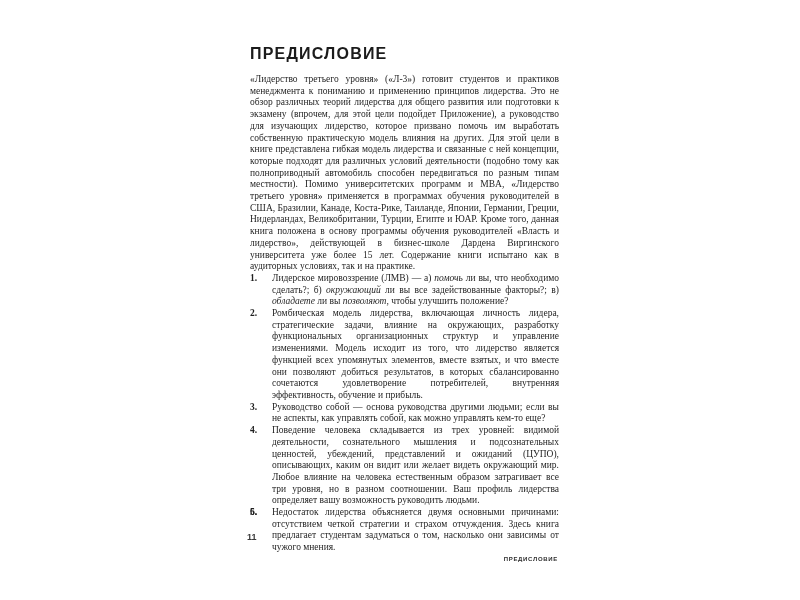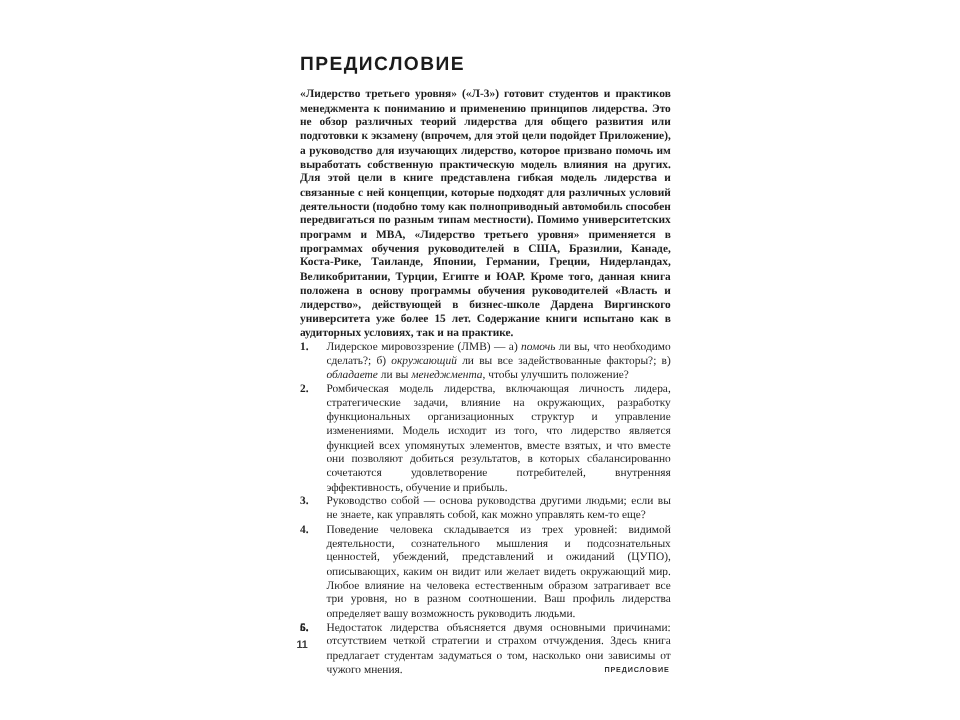--- a/index.html
+++ b/index.html
@@ -28,21 +28,21 @@
     margin-bottom: 12px;
   }
   .body-text {
     font-size: 9.5px;
     line-height: 11.7px;
     text-align: justify;
     color: #1f1f1f;
     hyphens: auto;
     -webkit-hyphens: auto;
   }
-  .lead-paragraph { margin: 0; font-weight: bold; }
+  .lead-paragraph { margin: 0; }
   .intro-line { text-indent: 21px; }
   .concept-item { position: relative; padding-left: 22px; }
   .concept-item .num {
     position: absolute;
     left: 0;
     top: 0;
     font-weight: 700;
     font-style: normal;
   }
   .footer-pagenum {
@@ -71,29 +71,29 @@
 <div class="page">
   <div class="content">
     <h1 class="doc-title">ПРЕДИСЛОВИЕ</h1>
 
     <div class="body-text">
       <p class="lead-paragraph">«Лидерство третьего уровня» («Л-3») готовит студентов и практиков менеджмента к пониманию и применению принципов лидерства. Это не обзор различных теорий лидерства для общего развития или подготовки к экзамену (впрочем, для этой цели подойдет Приложение), а руководство для изучающих лидерство, которое призвано помочь им выработать собственную практическую модель влияния на других. Для этой цели в книге представлена гибкая модель лидерства и связанные с ней концепции, которые подходят для различных условий деятельности (подобно тому как полноприводный автомобиль способен передвигаться по разным типам местности). Помимо университетских программ и MBA, «Лидерство третьего уровня» применяется в программах обучения руководителей в США, Бразилии, Канаде, Коста-Рике, Таиланде, Японии, Германии, Греции, Нидерландах, Великобритании, Турции, Египте и ЮАР. Кроме того, данная книга положена в основу программы обучения руководителей «Власть и лидерство», действующей в бизнес-школе Дардена Виргинского университета уже более 15 лет. Содержание книги испытано как в аудиторных условиях, так и на практике.</p>
 
       <div>
         <div class="concept-item">
           <span class="num">1.</span>
-          <span>Лидерское мировоззрение (ЛМВ) — а) <i>помочь</i> ли вы, что необходимо сделать?; б) <i>окружающий</i> ли вы все задействованные факторы?; в) <i>обладаете</i> ли вы <i>менеджмента</i>, чтобы улучшить положение?</span>
+          <span>Лидерское мировоззрение (ЛМВ) — а) <i>помочь</i> ли вы, что необходимо сделать?; б) <i>окружающий</i> ли вы все задействованные факторы?; в) <i>обладаете</i> ли вы <i>позволяют</i>, чтобы улучшить положение?</span>
         </div>
         <div class="concept-item">
           <span class="num">2.</span>
           <span>Ромбическая модель лидерства, включающая личность лидера, стратегические задачи, влияние на окружающих, разработку функциональных организационных структур и управление изменениями. Модель исходит из того, что лидерство является функцией всех упомянутых элементов, вместе взятых, и что вместе они позволяют добиться результатов, в которых сбалансированно сочетаются удовлетворение потребителей, внутренняя эффективность, обучение и прибыль.</span>
         </div>
         <div class="concept-item">
           <span class="num">3.</span>
-          <span>Руководство собой — основа руководства другими людьми; если вы не знаете, как управлять собой, как можно управлять кем-то еще?</span>
+          <span>Руководство собой — основа руководства другими людьми; если вы не аспекты, как управлять собой, как можно управлять кем-то еще?</span>
         </div>
         <div class="concept-item">
           <span class="num">4.</span>
           <span>Поведение человека складывается из трех уровней: видимой деятельности, сознательного мышления и подсознательных ценностей, убеждений, представлений и ожиданий (ЦУПО), описывающих, каким он видит или желает видеть окружающий мир. Любое влияние на человека естественным образом затрагивает все три уровня, но в разном соотношении. Ваш профиль лидерства определяет вашу возможность руководить людьми.</span>
         </div>
         <div class="concept-item">
           <span class="num">5.</span>
         </div>
         <div class="concept-item">
           <span class="num">6.</span>

